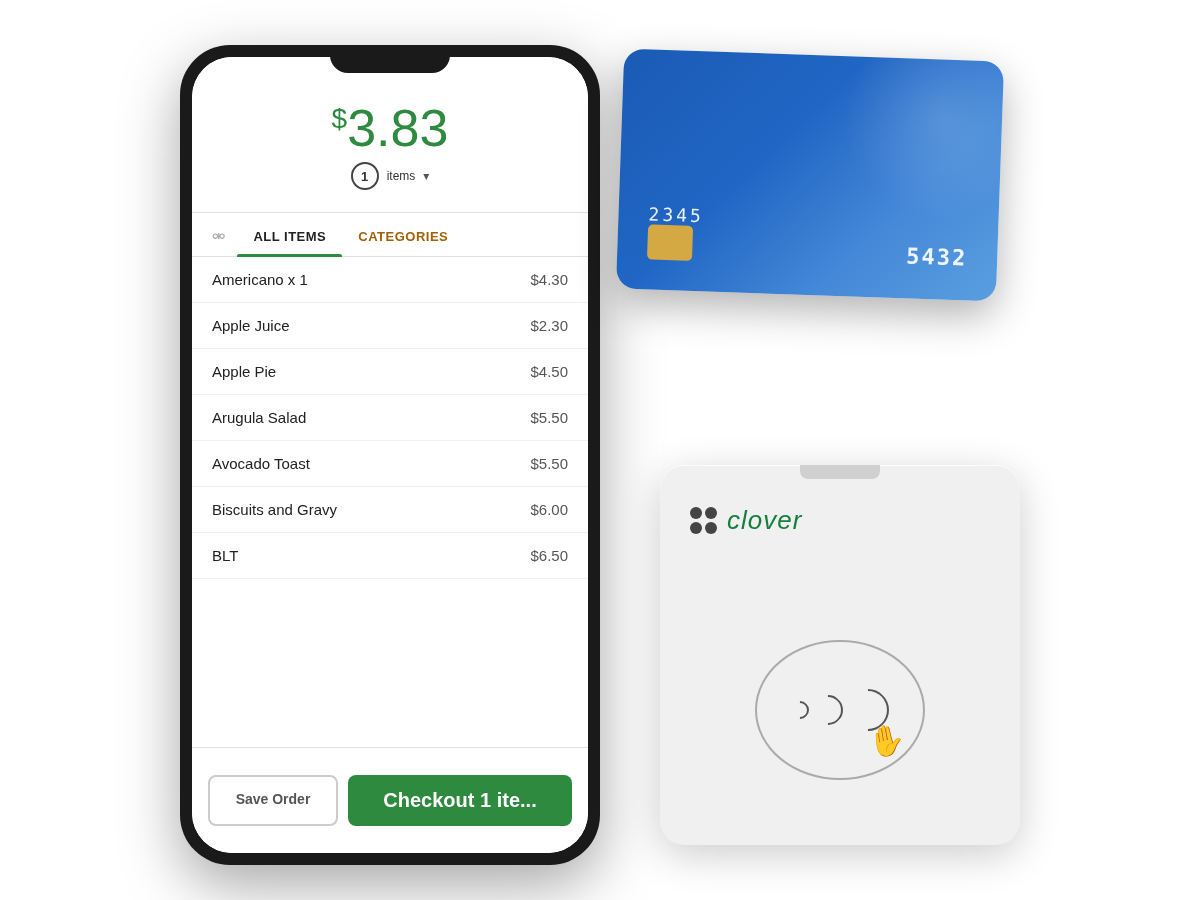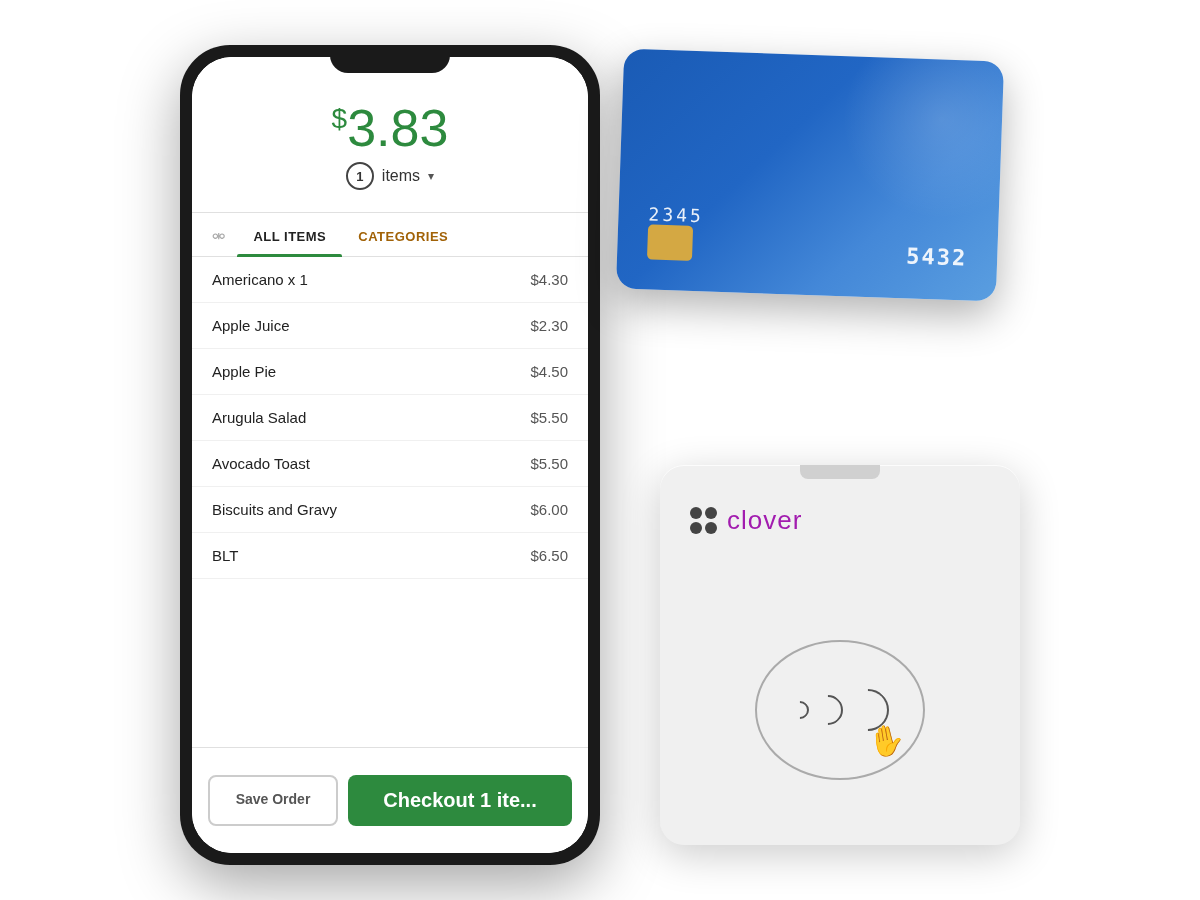--- a/index.html
+++ b/index.html
@@ -104,21 +104,21 @@
       border-radius: 50%;
       display: flex;
       align-items: center;
       justify-content: center;
       font-size: 13px;
       font-weight: 600;
       color: #333;
     }
 
     .items-label {
-      font-size: 16px;
+      font-size: 12px;
       color: #333;
       font-weight: 400;
     }
 
     .chevron-icon {
       font-size: 12px;
       color: #555;
     }
 
     .divider {
@@ -326,22 +326,23 @@
     .clover-dot {
       width: 12px;
       height: 12px;
       background: #444;
       border-radius: 50%;
     }
 
     .clover-text {
       font-size: 26px;
       font-weight: 400;
-      color: #a21caf;
+      color: #15803d;
       letter-spacing: 1px;
+      font-style: italic;
     }
 
     
     .nfc-area {
       position: absolute;
       bottom: 60px;
       left: 50%;
       transform: translateX(-50%);
       width: 180px;
       height: 150px;

